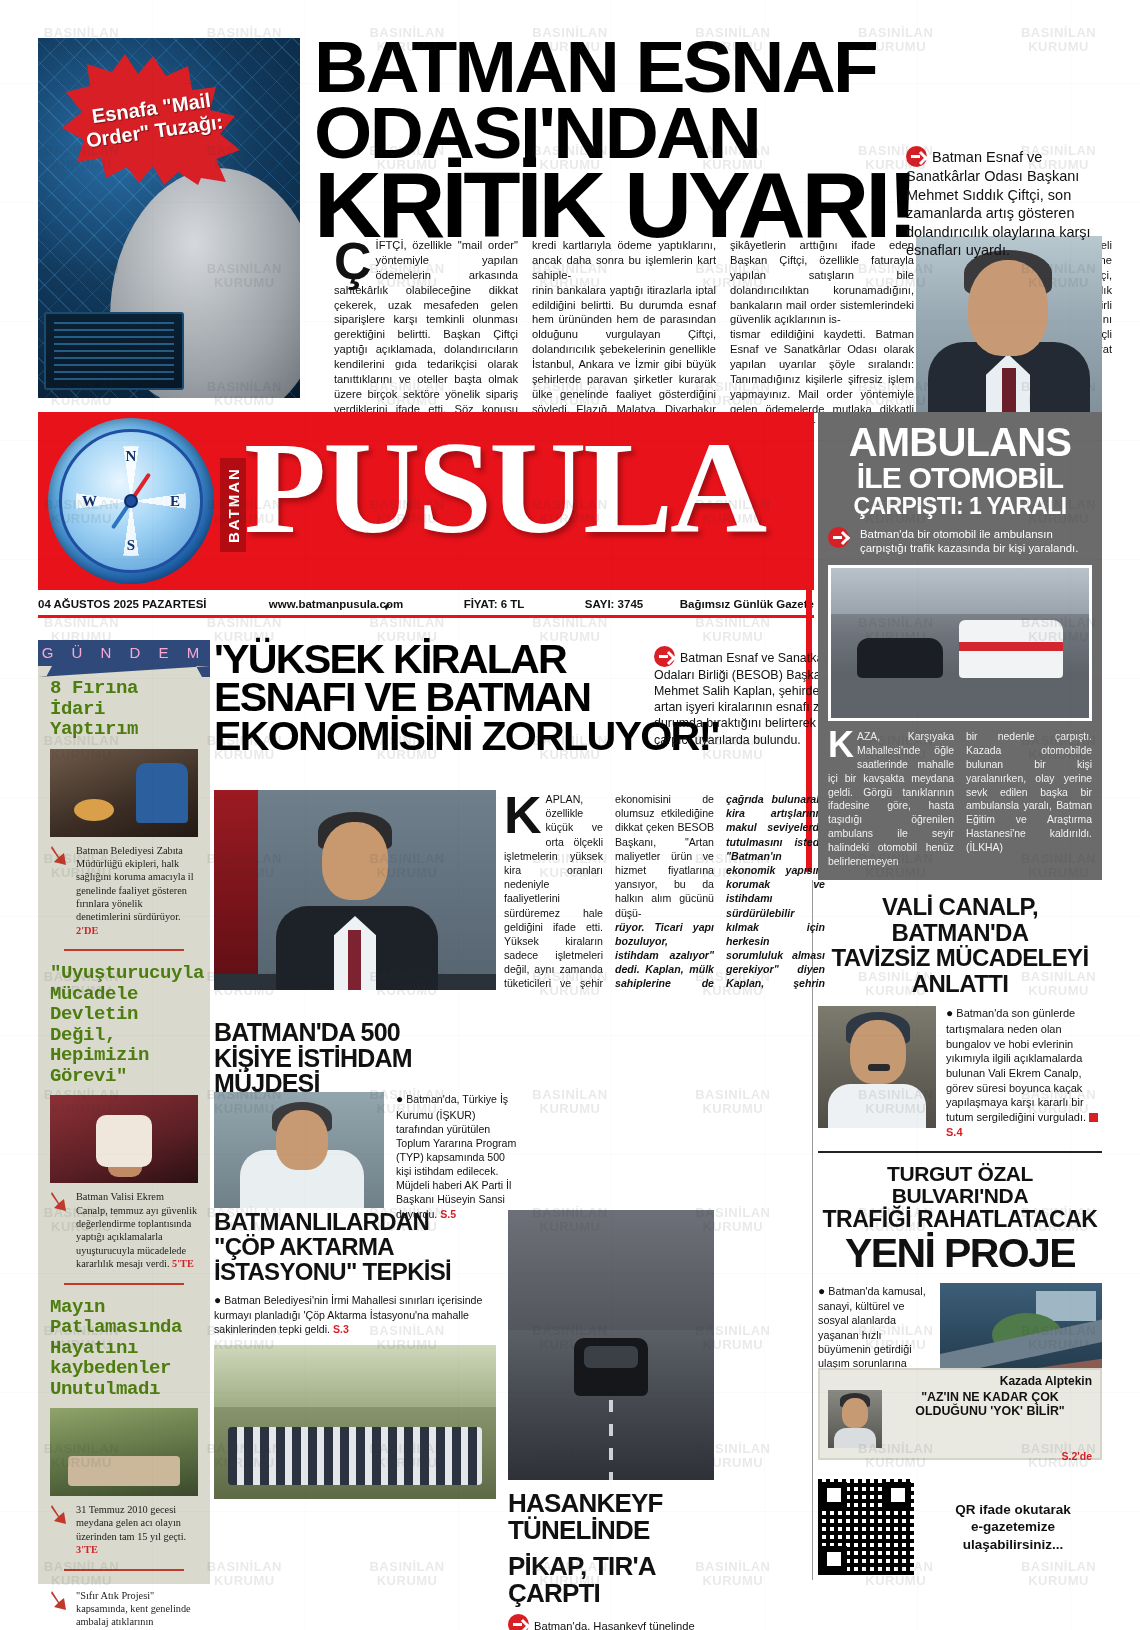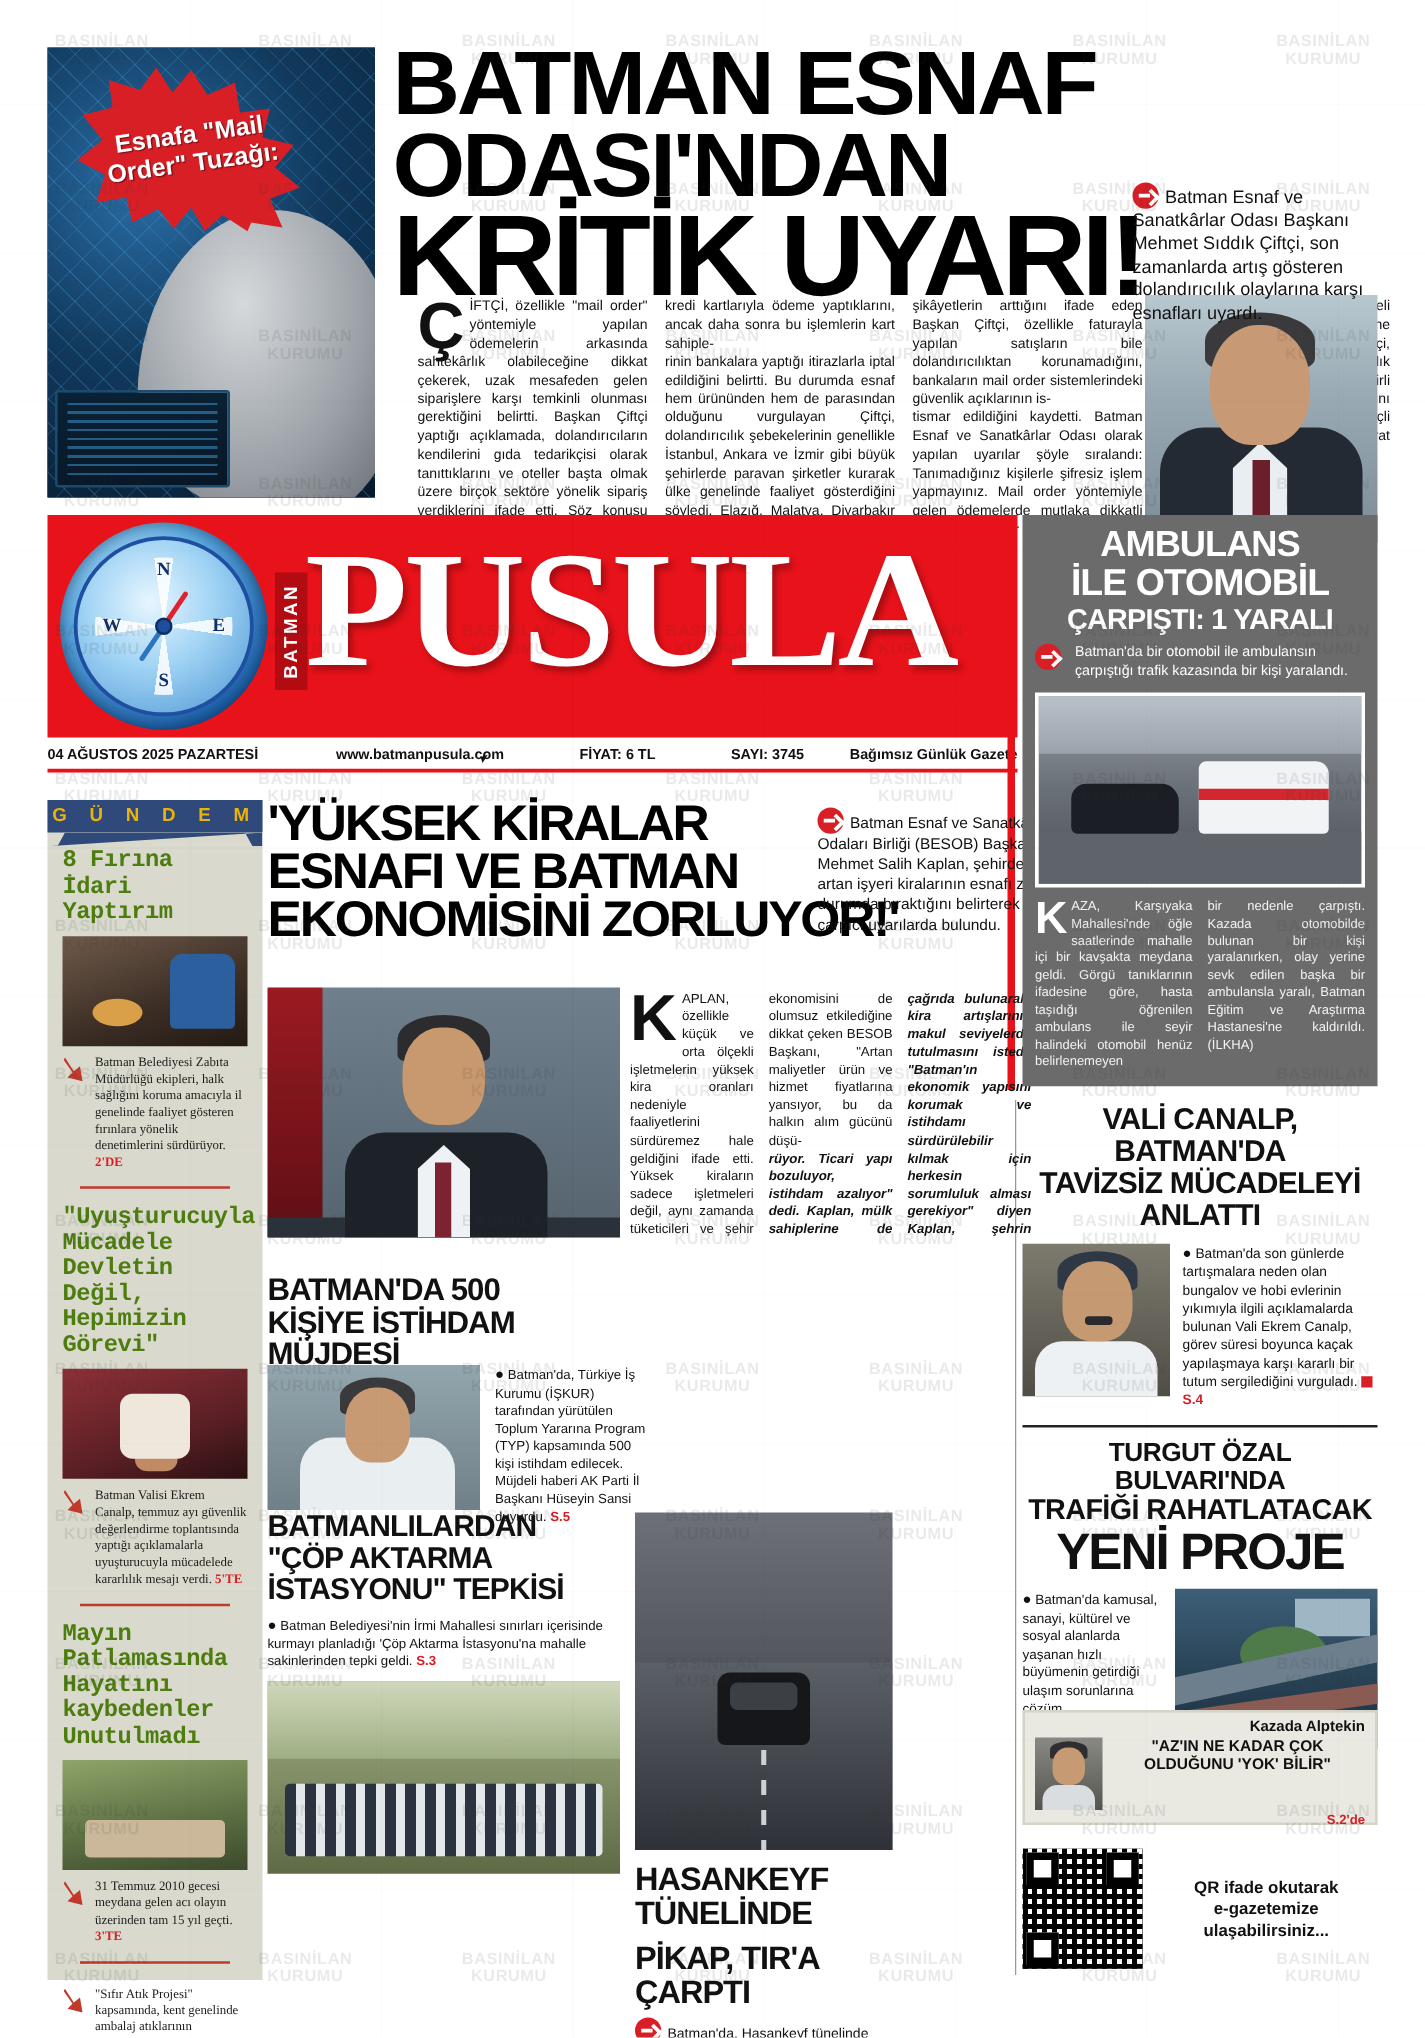--- a/index.html
+++ b/index.html
@@ -205,21 +205,21 @@
     border-left:6px solid #111; border-bottom:5px solid transparent;
     border-right:4px solid transparent; transform:rotate(-18deg); z-index:30;
   }
 
   
   .sidebar {
     position:absolute; left:38px; top:640px; width:172px; height:944px;
     background:#d9dacd;
   }
   .gundem {
-    height:26px; background:#2f4a7a; color:#eab308; font-weight:bold;
+    height:26px; background:#2f4a7a; color:#f9a8d4; font-weight:normal;
     font-size:15px; letter-spacing:7px; text-align:center; line-height:26px;
     position:relative;
   }
   .gundem:after{
     content:""; position:absolute; left:0; right:0; bottom:-11px; height:11px;
     background:#2f4a7a;
     clip-path:polygon(0 0,14px 0,8px 11px,0 11px, 100% 0,100% 11px, calc(100% - 8px) 11px, calc(100% - 14px) 0);
   }
   .sb-item { padding:12px 12px 0; }
   .sb-h {
@@ -318,21 +318,21 @@
     margin-top:10px; font-size:26px; font-weight:900; line-height:1.02;
     letter-spacing:-.8px; color:#111;
   }
   .cr-note { margin-top:8px; font-size:11.2px; line-height:1.3; color:#111; }
 
   
   .right { position:absolute; left:818px; top:412px; width:284px; }
   .amb {
     background:#6b6b6b; color:#fff; padding:10px 10px 12px; position:relative;
   }
-  .amb-h1 { font-size:29px; font-weight:900; text-align:center; letter-spacing:-.8px; line-height:1.02; }
+  .amb-h1 { font-size:40px; font-weight:900; text-align:center; letter-spacing:-.8px; line-height:1.02; }
   .amb-h2 { font-size:30px; font-weight:900; text-align:center; letter-spacing:-.8px; line-height:1.02; }
   .amb-h3 { font-size:23px; font-weight:700; text-align:center; letter-spacing:-.6px; line-height:1.05; margin-top:1px; }
   .amb-note {
     margin-top:8px; font-size:11.4px; line-height:1.3; color:#fff;
     display:flex; gap:6px;
   }
   .amb-photo {
     margin-top:9px; width:264px; height:156px; border:3px solid #fff;
     background:linear-gradient(180deg,#9aa0a6 0%,#6d737a 45%,#4b5057 100%); position:relative; overflow:hidden;
   }

